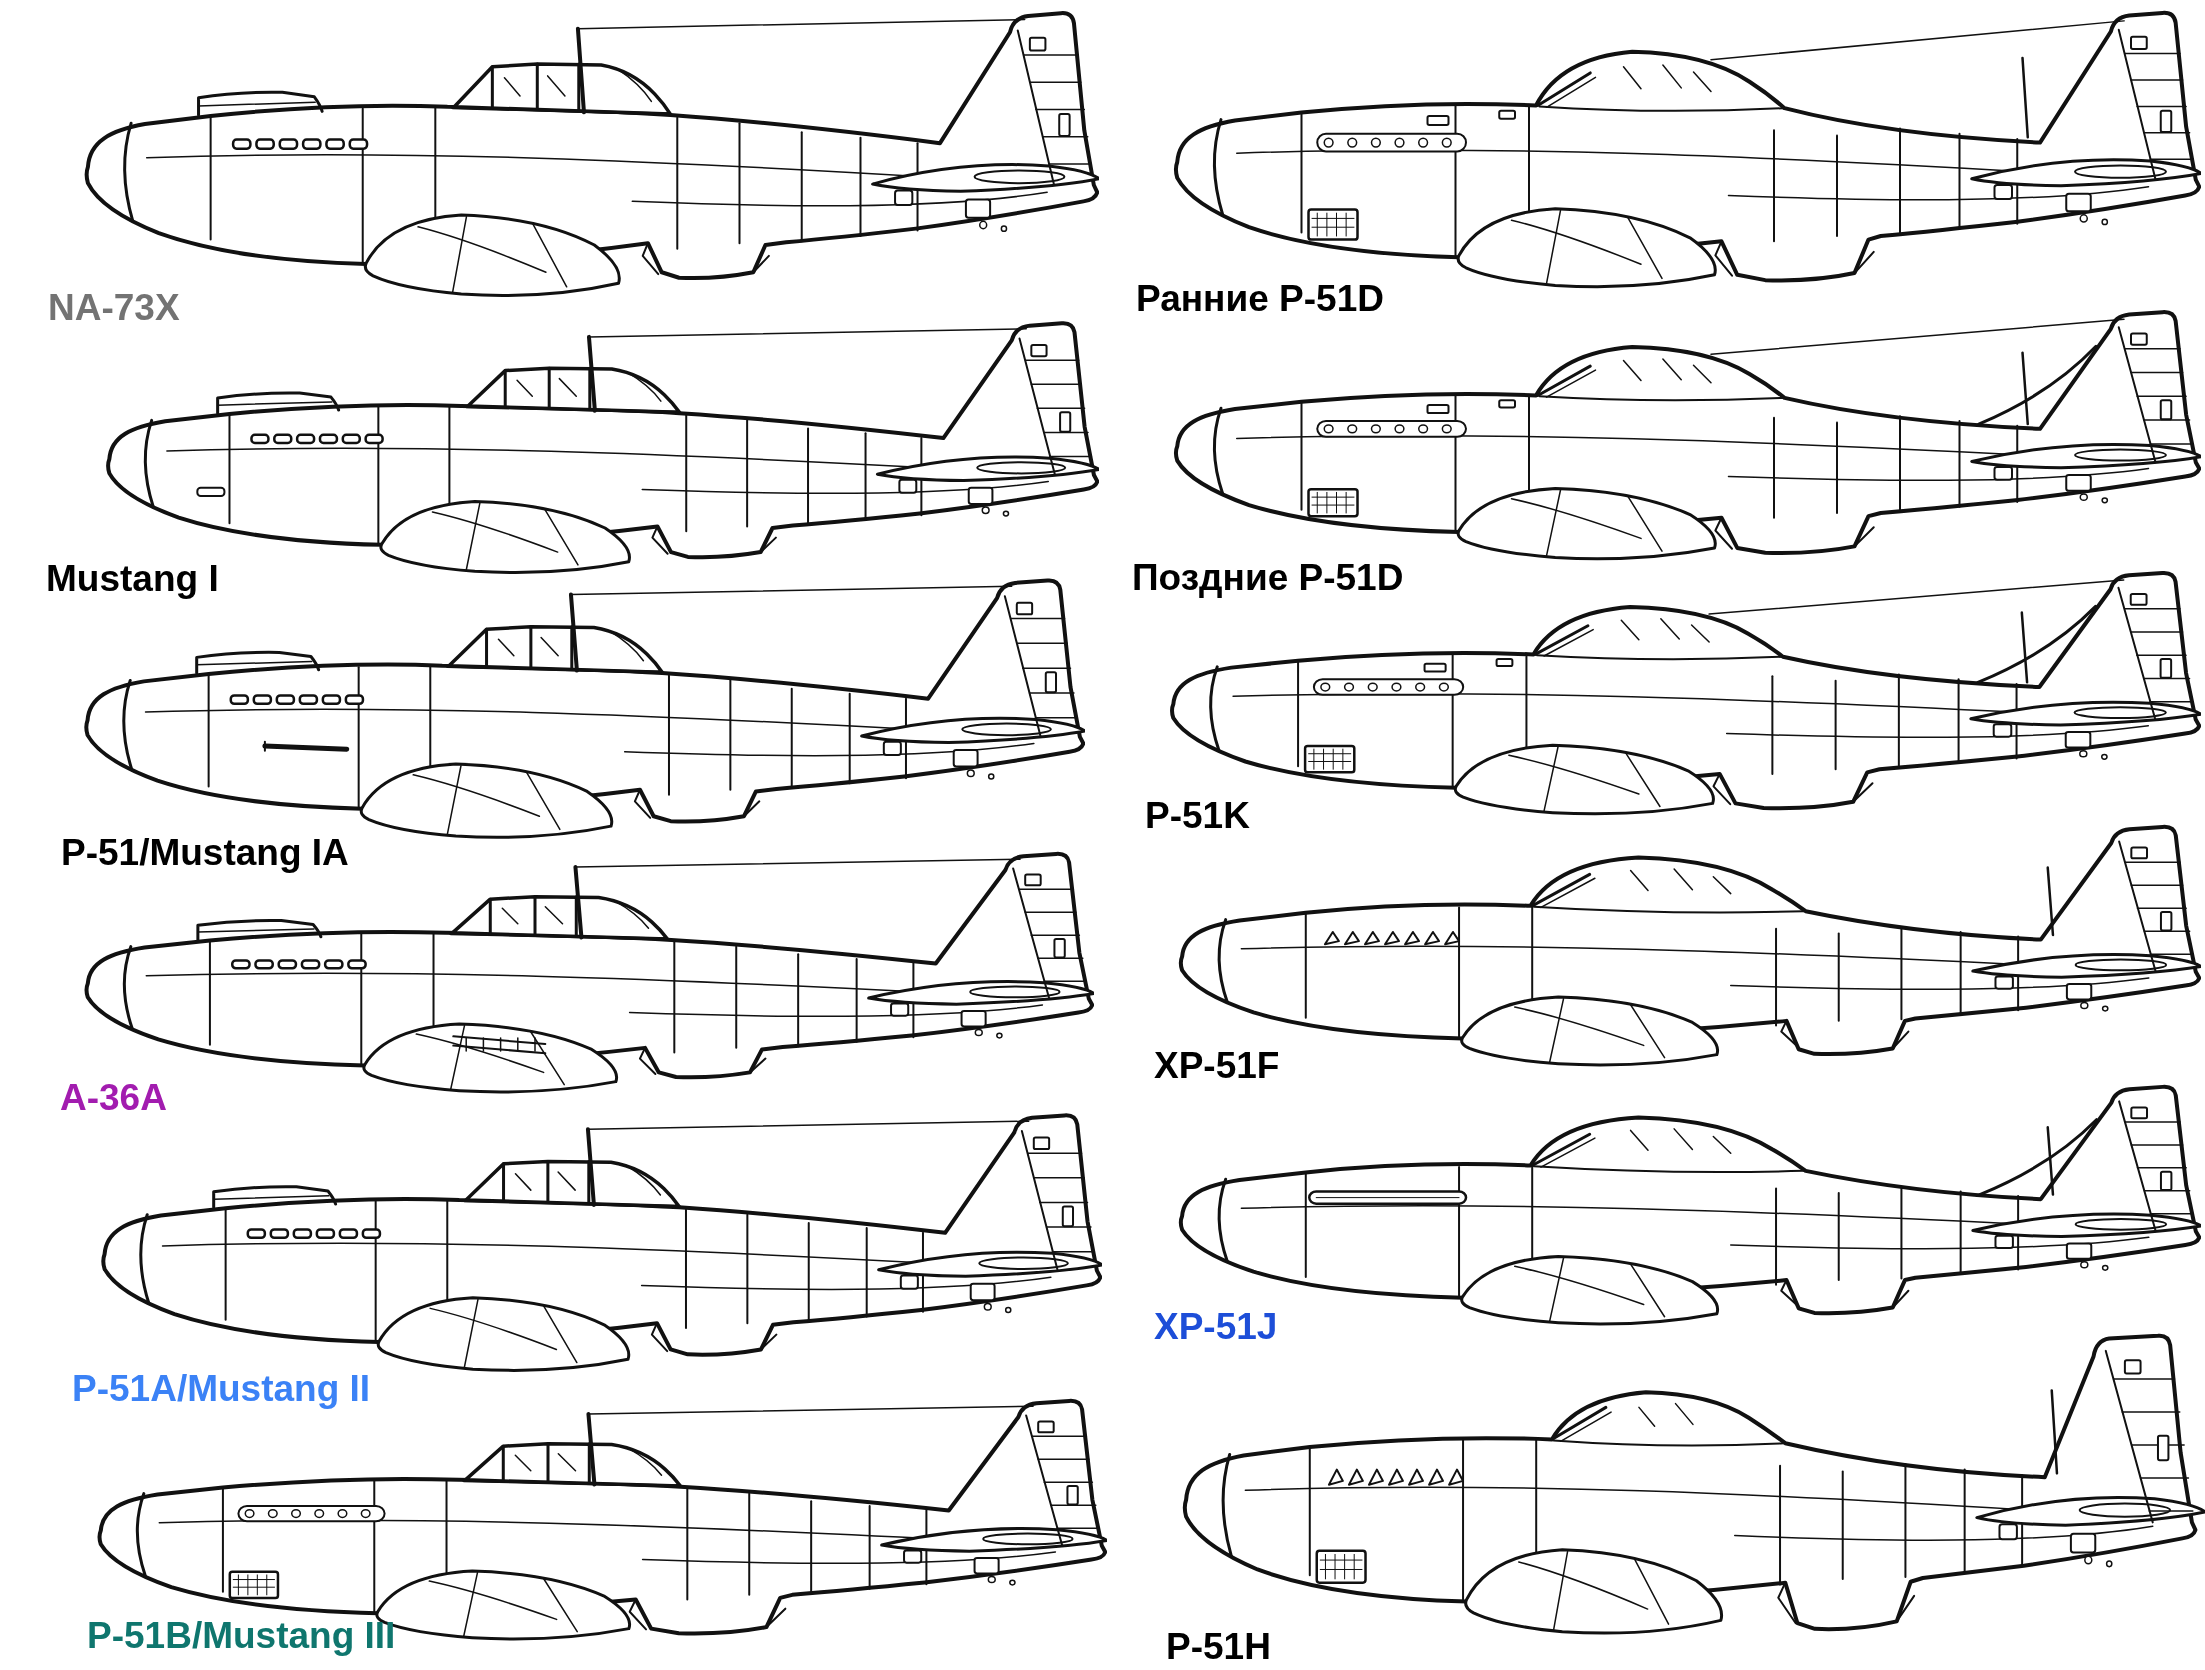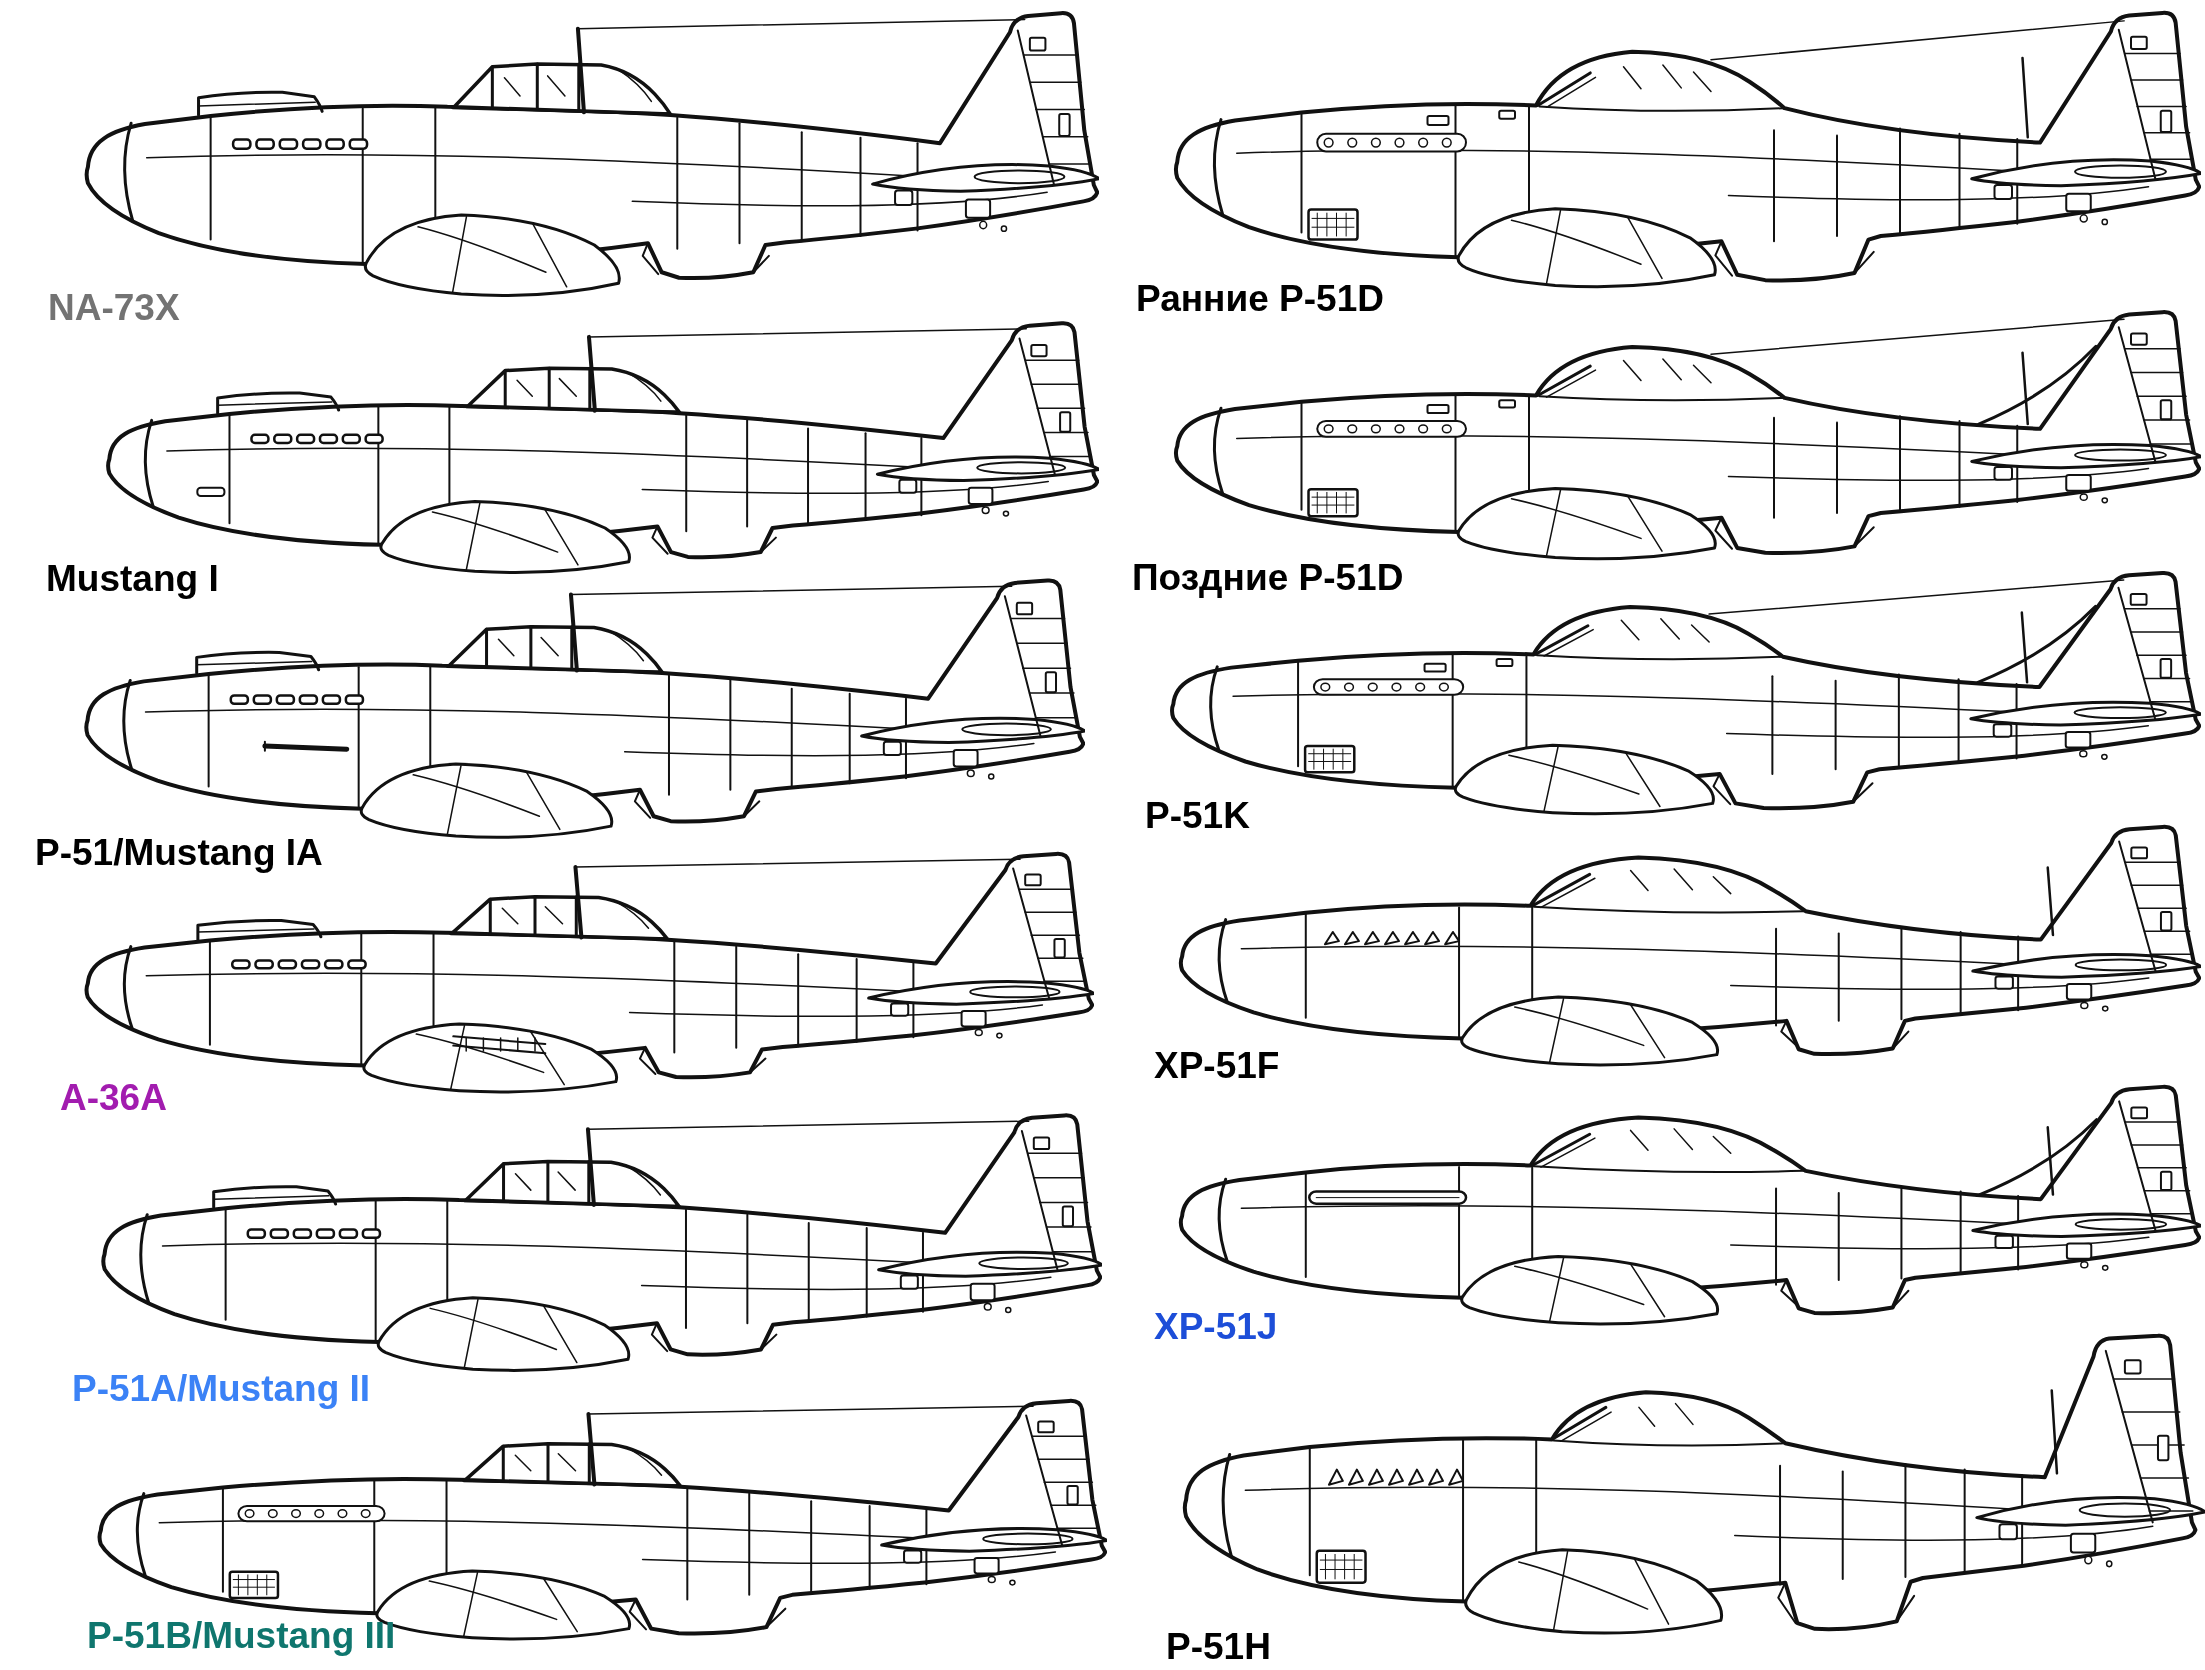--- a/index.html
+++ b/index.html
@@ -176,21 +176,21 @@
         <rect x="333" y="148" width="20" height="10" rx="4" fill="#fff" stroke="#111111" stroke-width="2.5"></rect>
         <path d="M 158 121 L 158 102 Q 205 95 255 96 L 292 101 Q 299 110 301 117" fill="none" stroke="#111111" stroke-width="3" stroke-linecap="round" stroke-linejoin="round"></path>
         <path d="M 158 111 L 293 107" fill="none" stroke="#111111" stroke-width="1.5" stroke-linecap="round" stroke-linejoin="round"></path>
         <path d="M 334 213 L 238 209" fill="none" stroke="#111111" stroke-width="5" stroke-linecap="round" stroke-linejoin="round"></path>
         <path d="M 238 204 L 238 215" fill="none" stroke="#111111" stroke-width="2" stroke-linecap="round" stroke-linejoin="round"></path>
         <path d="M 80 130 Q 64 180 82 238" fill="none" stroke="#111111" stroke-width="3" stroke-linecap="round" stroke-linejoin="round"></path>
         <path d="M 604 118 L 597 26" fill="none" stroke="#111111" stroke-width="4" stroke-linecap="round" stroke-linejoin="round"></path>
         <path d="M 597 26 L 1114 16" fill="none" stroke="#111111" stroke-width="1.5" stroke-linecap="round" stroke-linejoin="round"></path>
       </svg>
     </figure>
-    <div class="plane-label" style="left: 35px; top: 833px; color: rgb(0, 0, 0);">P-51/Mustang IA</div>
+    <div class="plane-label" style="left: 61px; top: 833px; color: rgb(0, 0, 0);">P-51/Mustang IA</div>
     <figure class="plane" style="left: 62px; top: 847px; width: 1032px; height: 253px;">
       <svg viewBox="0 0 1200 330" preserveAspectRatio="none">
         <path d="M 30 178 C 32 150 56 138 96 131 L 172 122 C 282 111 372 109 446 112 C 560 114 642 117 704 121 C 822 129 926 141 1016 152 L 1097 30 Q 1101 14 1118 12 L 1156 9 Q 1169 8 1171 20 L 1183 138 L 1194 198 L 1198 206 Q 1196 214 1182 216 Q 1080 234 988 246 Q 898 256 838 261 L 814 264 L 800 294 Q 757 302 714 300 L 694 294 L 678 262 Q 520 283 352 285 Q 200 281 112 251 Q 46 226 30 196 Q 27 186 30 178 Z" fill="#fff" stroke="#111111" stroke-width="4" stroke-linecap="round" stroke-linejoin="round"></path>
         <path d="M 348 114 L 348 285" fill="none" stroke="#111111" stroke-width="2" stroke-linecap="round" stroke-linejoin="round"></path>
         <path d="M 432 113 L 432 284" fill="none" stroke="#111111" stroke-width="2" stroke-linecap="round" stroke-linejoin="round"></path>
         <path d="M 712 124 L 712 268" fill="none" stroke="#111111" stroke-width="2" stroke-linecap="round" stroke-linejoin="round"></path>
         <path d="M 784 130 L 784 262" fill="none" stroke="#111111" stroke-width="2" stroke-linecap="round" stroke-linejoin="round"></path>
         <path d="M 856 140 L 856 260" fill="none" stroke="#111111" stroke-width="2" stroke-linecap="round" stroke-linejoin="round"></path>
         <path d="M 924 146 L 924 254" fill="none" stroke="#111111" stroke-width="2" stroke-linecap="round" stroke-linejoin="round"></path>
         <path d="M 990 152 L 990 248" fill="none" stroke="#111111" stroke-width="2" stroke-linecap="round" stroke-linejoin="round"></path>

